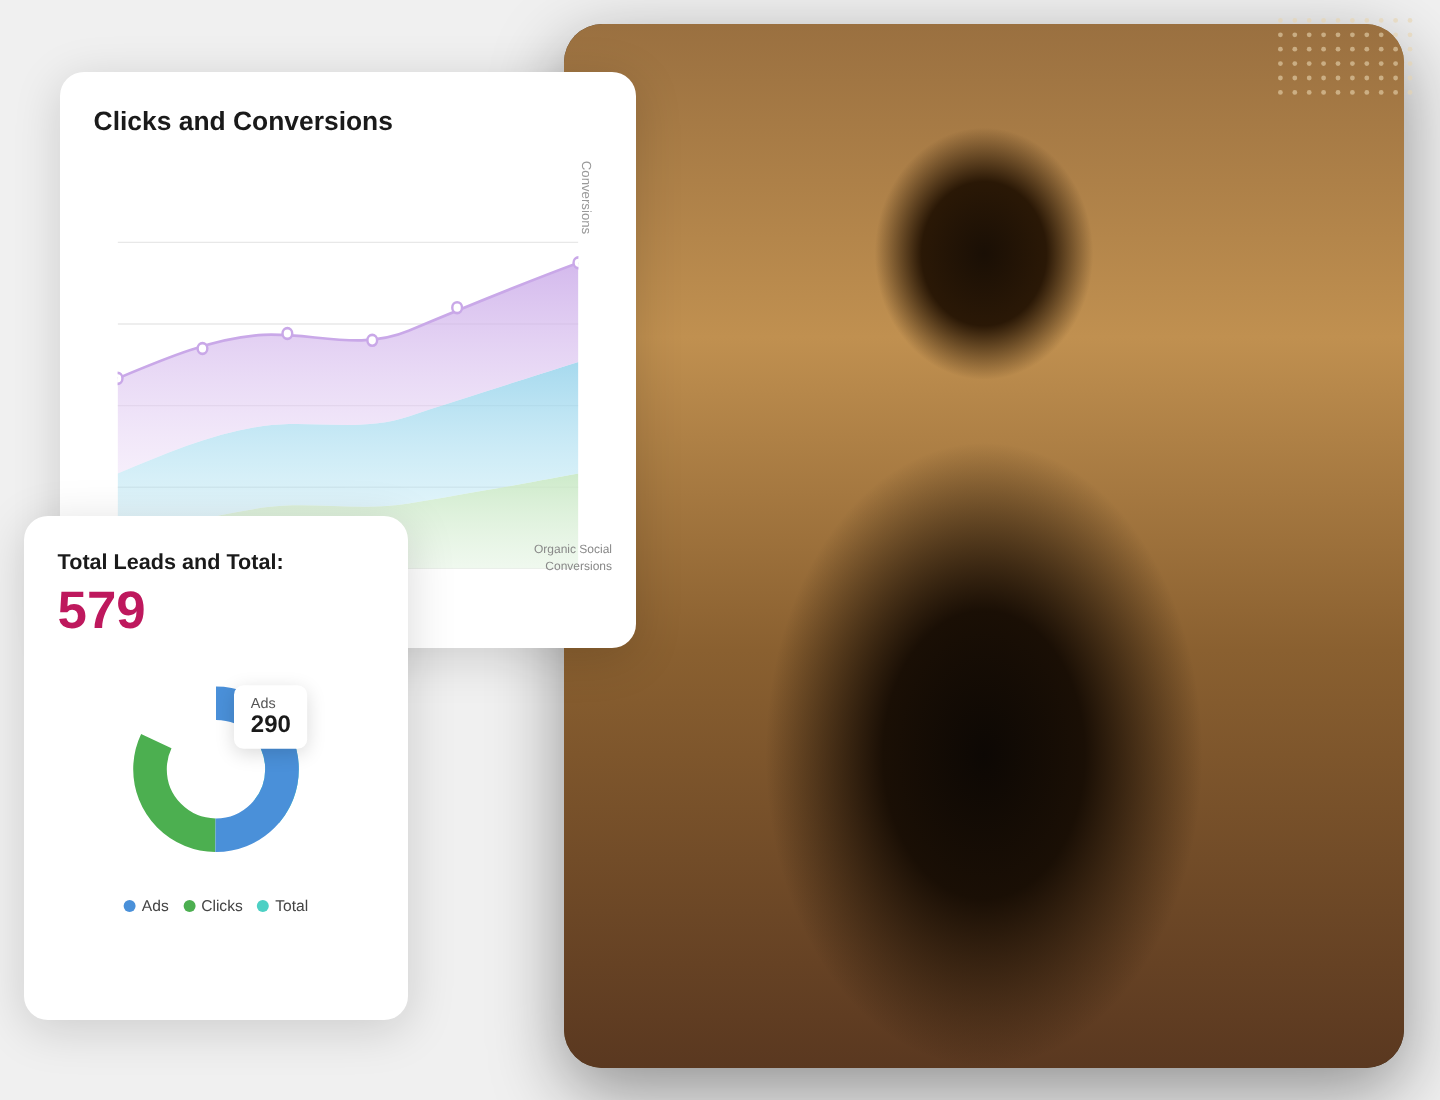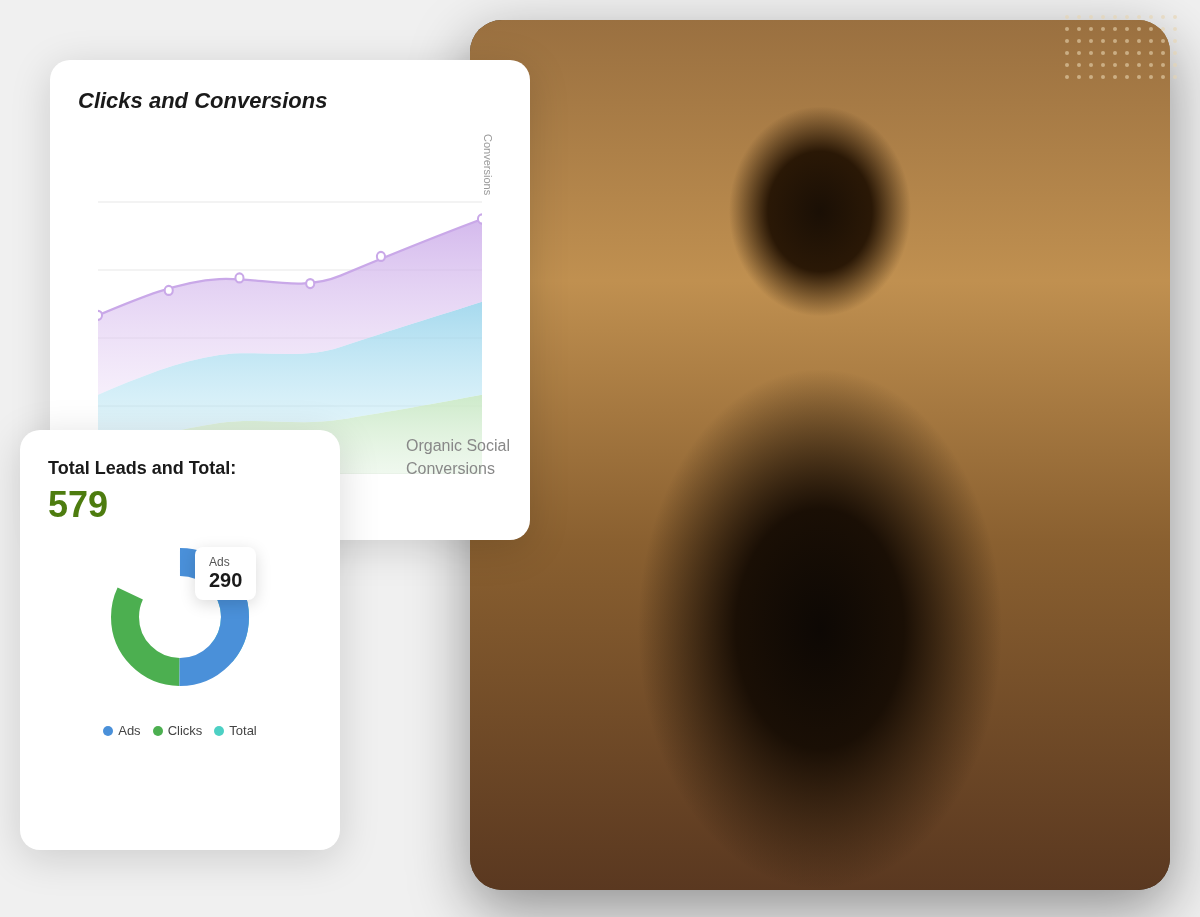--- a/index.html
+++ b/index.html
@@ -71,21 +71,20 @@
       box-shadow: 0 8px 40px rgba(0,0,0,0.15);
       padding: 28px;
       z-index: 10;
     }
 
     .chart-card-title {
       font-size: 22px;
       font-weight: 600;
       color: #1a1a1a;
       margin-bottom: 20px;
-      font-style: italic;
     }
 
     
     .area-chart-container {
       position: relative;
       width: 100%;
       height: 340px;
       display: flex;
       align-items: stretch;
     }
@@ -127,24 +126,24 @@
     }
 
     .leads-title {
       font-size: 18px;
       font-weight: 600;
       color: #1a1a1a;
       margin-bottom: 8px;
     }
 
     .leads-number {
-      font-size: 36px;
+      font-size: 44px;
       font-weight: 700;
-      color: #4d7c0f;
-      margin-bottom: 4px;
+      color: #be185d;
+      margin-bottom: 20px;
       line-height: 1;
     }
 
     
     .donut-container {
       position: relative;
       width: 180px;
       height: 180px;
       margin: 0 auto;
     }
@@ -197,23 +196,23 @@
       width: 10px;
       height: 10px;
       border-radius: 50%;
     }
 
     
     .organic-label {
       position: absolute;
       bottom: 60px;
       right: 20px;
-      font-size: 16px;
+      font-size: 10px;
       color: #888;
-      text-align: left;
+      text-align: right;
       line-height: 1.4;
     }
   </style>
 </head>
 <body>
 
 <div class="photo-card">
   <div class="person-overlay"></div>
 </div>
 

